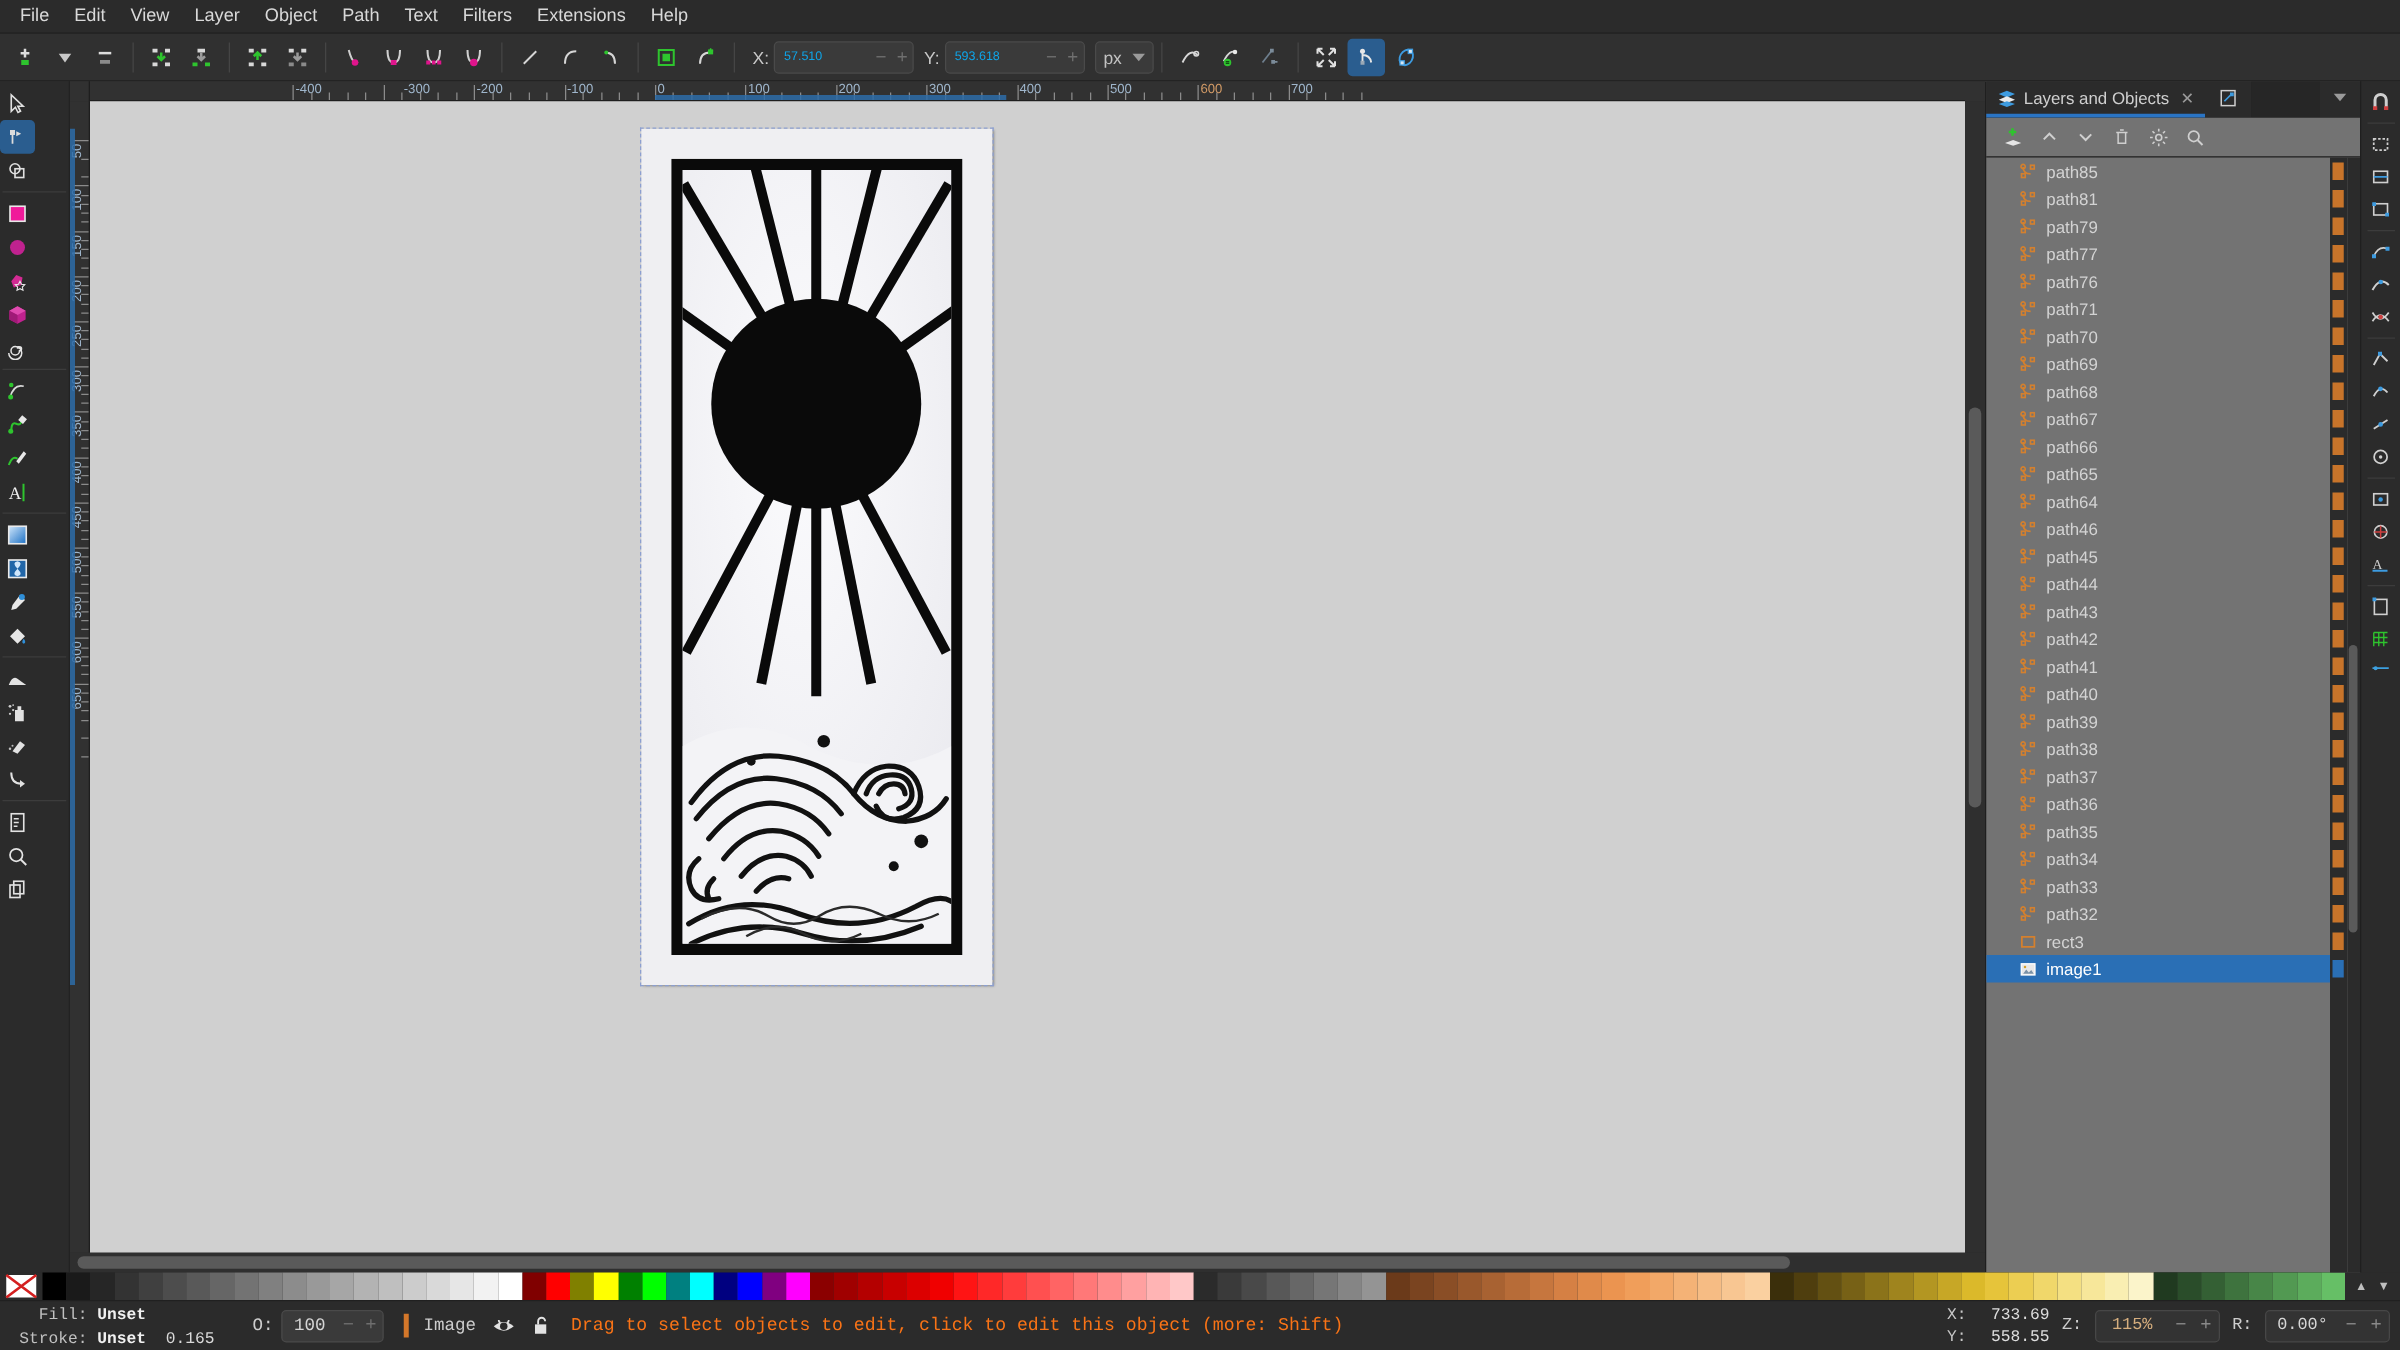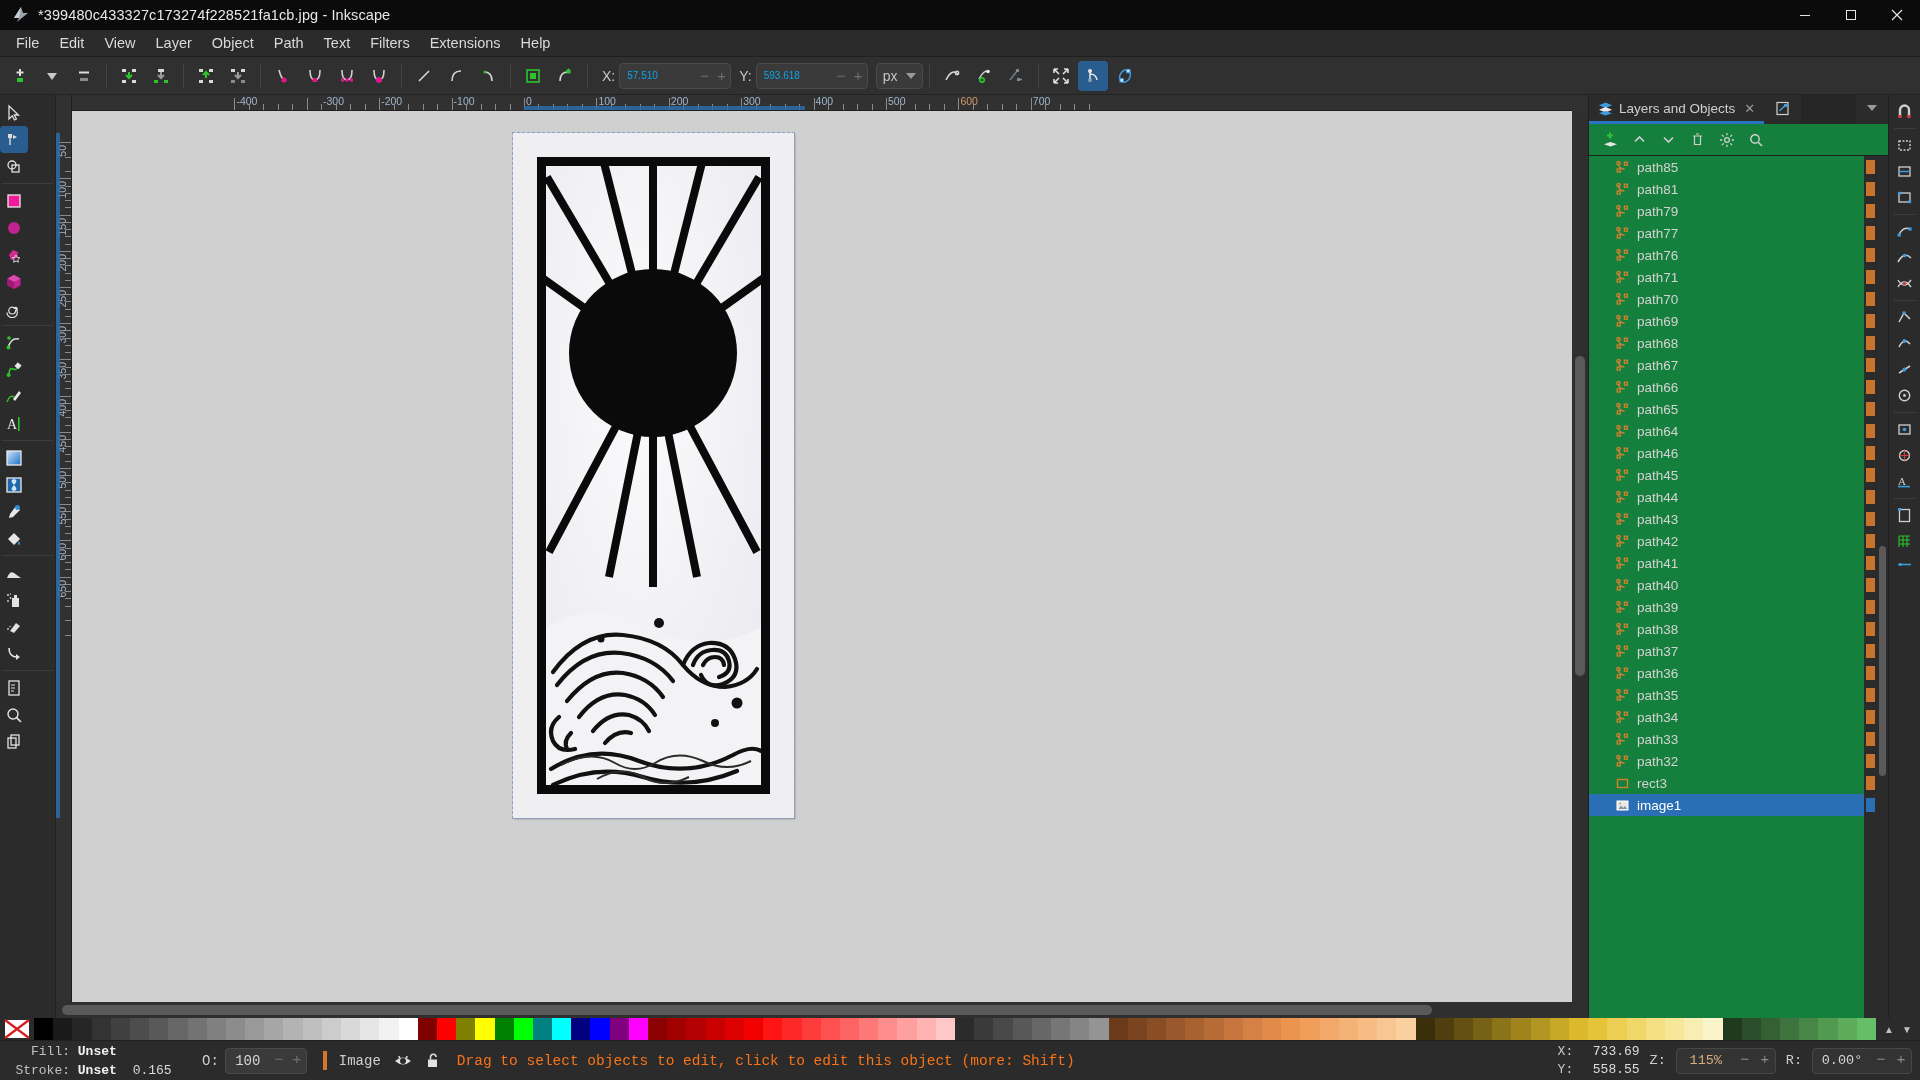--- a/index.html
+++ b/index.html
@@ -71,21 +71,21 @@
   .canvas-wrap { flex:1; position:relative; background:#d0d0d0; overflow:hidden; }
   .page { position:absolute; background:#efeff2; box-shadow:1px 1px 2px rgba(0,0,0,.35); }
   .page-border { position:absolute; border:1px dashed #8c9fd0; }
   .artwork { position:absolute; }
   .vscroll-right { width:16px; flex:0 0 16px; background:#2f2f2f; position:relative; }
   .vthumb { position:absolute; left:3px; width:10px; background:#5a5a5a; border-radius:5px; }
   .hscroll-row { height:16px; flex:0 0 16px; display:flex; background:#2f2f2f; }
   .hthumb { position:absolute; top:3px; height:10px; background:#5a5a5a; border-radius:5px; }
 
   
-  .rpanel { width:300px; flex:0 0 300px; background:#15803d; display:flex; flex-direction:column;
+  .rpanel { width:300px; flex:0 0 300px; background:#737373; display:flex; flex-direction:column;
             border-left:1px solid #1f1f1f; }
   .rp-tabs { height:29px; flex:0 0 29px; display:flex; align-items:stretch; background:#262626; }
   .rp-tab { display:flex; align-items:center; gap:6px; padding:0 9px; font-size:13.5px; color:#cfcfcf;
             background:#2b2b2b; border-bottom:3px solid transparent; }
   .rp-tab.active { border-bottom-color:#2a74c4; }
   .rp-tab .x { font-size:13px; color:#9a9a9a; margin-left:3px;}
   .rp-tab.icononly { padding:0 11px; }
   .rp-tabs-spacer { flex:1; background:#262626; }
   .rp-toolrow { height:32px; flex:0 0 32px; display:flex; align-items:center; gap:2px;
                 padding-left:8px; border-bottom:1px solid #1f1f1f; }
@@ -138,46 +138,20 @@
           border-radius:4px; height:26px;}
   .zbox .val { width:58px; text-align:center; font-size:13.5px; color:#d6ae7e;}
   .zbox .pm { width:20px; text-align:center; color:#8a8a8a; font-size:15px;}
   svg { display:block; }
 </style>
 </head>
 <body>
 
 <div class="app">
 
-  <div class="titlebar">
-    <div class="tb-logo">
-      <svg width="20" height="18" viewBox="0 0 20 18">
-        <path d="M10 1 L3 12 L8 12 L6 16 L17 7 L12 7 Z" fill="#9aa3ab"></path>
-        <path d="M10 1 L3 12 L8 12 Z" fill="#c8ced3"></path>
-      </svg>
-    </div>
-    <div class="tb-title">*399480c433327c173274f228521fa1cb.jpg - Inkscape</div>
-    <div class="tb-btns">
-      <div class="tb-btn">
-        <svg width="12" height="12" viewBox="0 0 12 12">
-            <rect x="1" y="6" width="10" height="1" fill="#e4e4e4"></rect>
-          </svg>
-      </div>
-      <div class="tb-btn">
-        <svg width="12" height="12" viewBox="0 0 12 12">
-            <rect x="1.5" y="1.5" width="9" height="9" fill="none" stroke="#e4e4e4" stroke-width="1"></rect>
-          </svg>
-      </div>
-      <div class="tb-btn close">
-        <svg width="12" height="12" viewBox="0 0 12 12">
-            <path d="M1 1 L11 11 M11 1 L1 11" stroke="#e4e4e4" stroke-width="1.2"></path>
-          </svg>
-      </div>
-    </div>
-  </div>
 
   <div class="menubar">
     <div class="menu-item">File</div>
     <div class="menu-item">Edit</div>
     <div class="menu-item">View</div>
     <div class="menu-item">Layer</div>
     <div class="menu-item">Object</div>
     <div class="menu-item">Path</div>
     <div class="menu-item">Text</div>
     <div class="menu-item">Filters</div>

